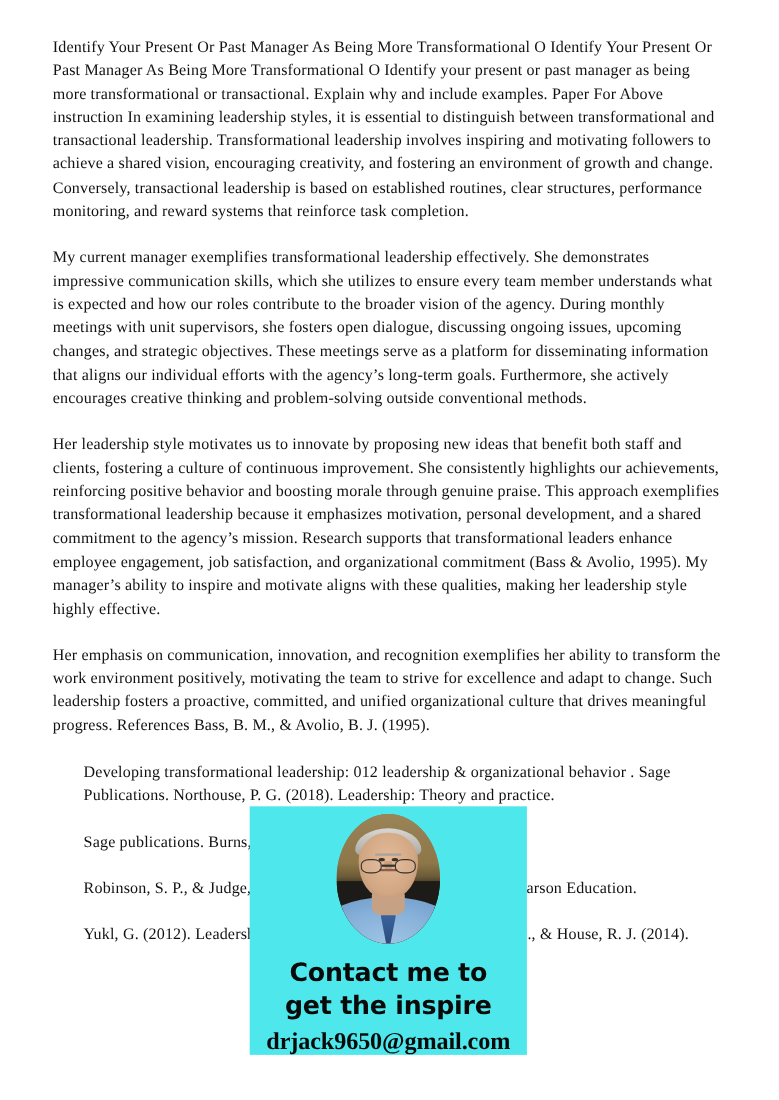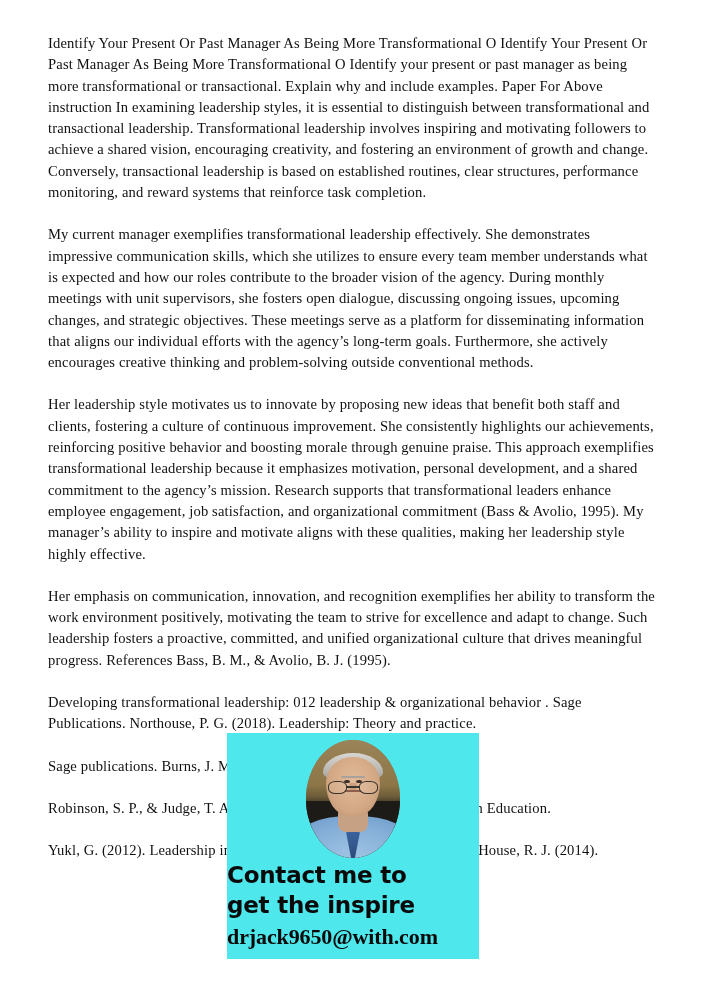--- a/index.html
+++ b/index.html
@@ -39,20 +39,21 @@
     font-size: 14.6px;
     line-height: 21.3px;
     text-align: left;
     color: #111111;
     margin: 0 0 21px 0;
     letter-spacing: 0.01em;
   }
 
   .doc-paragraph.ref {
     margin-bottom: 21px;
+    margin-left: 28px;
   }
 
   
   #contact-overlay {
     position: absolute;
     left: 227px;
     top: 733px;
     width: 252px;
     height: 226px;
     background: #4EE8EC;
@@ -210,22 +211,22 @@
     left: 50%;
     top: 45%;
     width: 7px;
     height: 9px;
     transform: translateX(-50%);
     background: rgba(160,110,80,0.35);
     border-radius: 0 0 50% 50%;
   }
 
   #overlay-text {
-    margin-top: 2px;
-    text-align: left;
+    margin-top: 12px;
+    text-align: center;
     width: 100%;
   }
 
   .overlay-line {
     font-family: "DejaVu Sans", "Liberation Sans", sans-serif;
     font-weight: bold;
     font-size: 23px;
     line-height: 30px;
     color: #0a0a0a;
     letter-spacing: -0.01em;
@@ -286,18 +287,18 @@
       <div class="photo-glasses">
         <span class="lens left"></span>
         <span class="bridge"></span>
         <span class="lens right"></span>
       </div>
     </div>
 
     <div id="overlay-text">
       <div class="overlay-line">Contact me to</div>
       <div class="overlay-line">get the inspire</div>
-      <div id="overlay-email">drjack9650@with.com</div>
+      <div id="overlay-email">drjack9650@gmail.com</div>
     </div>
 
   </div>
 
 </div>
 
 </body></html>

